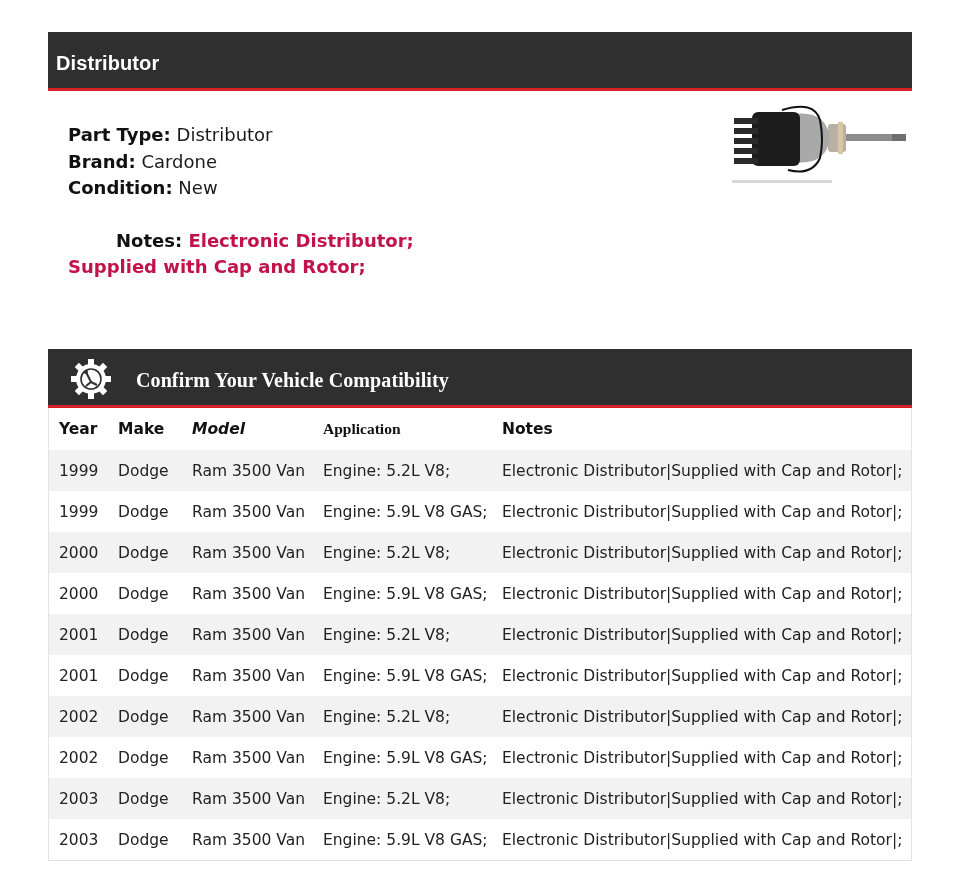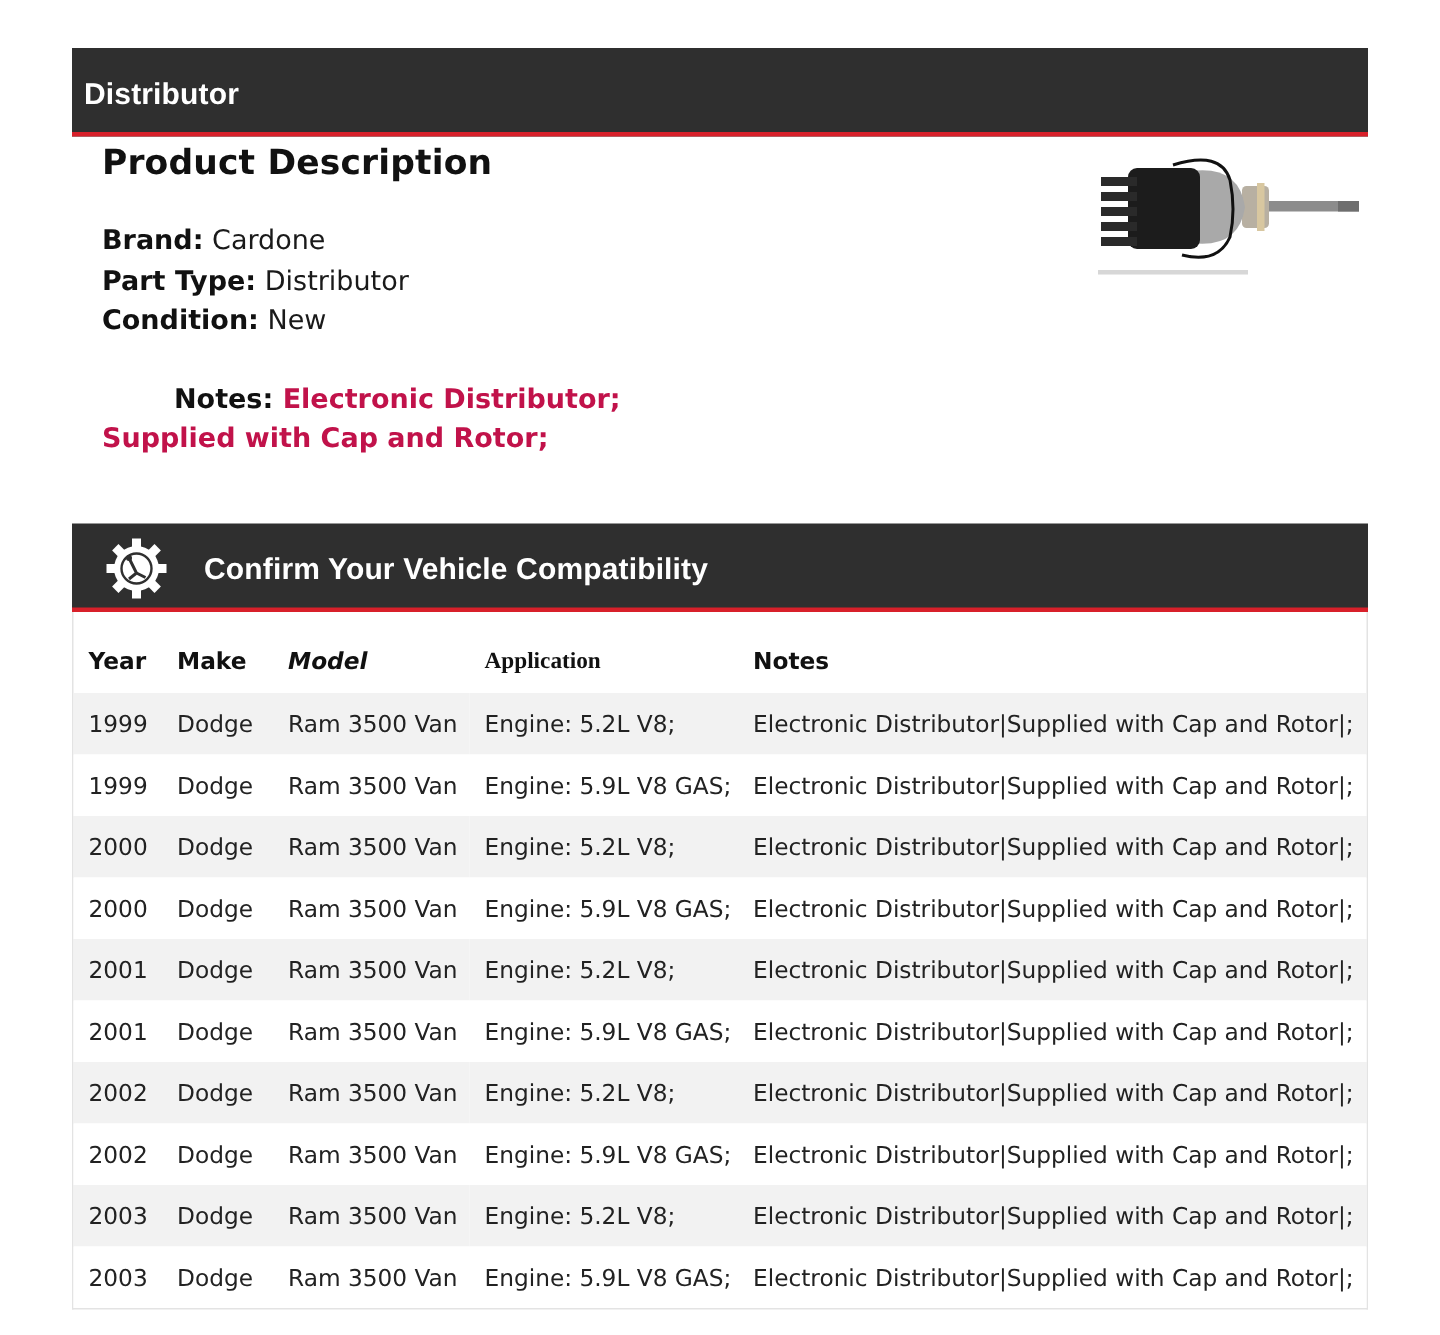--- a/index.html
+++ b/index.html
@@ -24,47 +24,46 @@
   .attr { font-size: 18px; line-height: 26.5px; color: #1a1a1a; }
   .attr b { font-weight: bold; color: #111; }
   .attrs { margin-top: 26px; }
   .notes { margin-top: 26px; font-size: 18px; line-height: 26.5px; width: 380px; font-weight: bold; }
   .notes .notes-label { color: #111; margin-left: 48px; }
   .notes .notes-value { color: #c1124a; }
   .product-img { position: absolute; left: 724px; top: 100px; width: 190px; height: 92px; }
   .img-caption { position: absolute; left: 8px; top: 80px; width: 100px; height: 3px; background: #bdbdbd; opacity: .6; }
   .bar-compat { top: 349px; height: 59px; }
   .bar-compat .gear { position: absolute; left: 22px; top: 9px; width: 42px; height: 42px; }
-  .bar-compat .bar-title { position: absolute; left: 88px; top: 20px; font-size: 20px; letter-spacing: 0.1px; }
+  .bar-compat .bar-title { position: absolute; left: 88px; top: 20px; font-size: 20px; letter-spacing: 0.1px; font-family: Liberation Serif, serif; }
   .table-wrap {
     position: absolute; left: 48px; top: 408px; width: 864px;
     border: 1px solid #e3e3e3; border-top: none; box-sizing: border-box;
   }
   table { border-collapse: collapse; width: 100%; font-size: 15.5px; }
-  th { text-align: left; font-weight: bold; height: 42px; padding: 12px 0 0 10px; color: #111; }
+  th { text-align: left; font-weight: bold; height: 42px; padding: 0 0 0 10px; color: #111; }
   td { height: 41px; padding: 0 0 0 10px; color: #222; white-space: nowrap; }
   tr.row:nth-child(odd) td { background: #f2f2f2; }
   tr.row:nth-child(even) td { background: #ffffff; }
   .c-year { width: 49px; }
   .c-make { width: 64px; margin-top: 27px; }
   .c-model { width: 121px; font-style: italic; }
   .c-app { width: 169px; font-family: Liberation Serif, serif; }
 </style>
 </head>
 <body>
 
 <div class="bar bar-top">
   <span class="bar-title">Distributor</span>
 </div>
 
 <div class="desc">
-  <h2>Product Description</h2>
   <div class="attrs">
+    <div class="attr"><b>Part Type:</b> <span>Distributor</span></div>
     <div class="attr"><b>Brand:</b> <span>Cardone</span></div>
-    <div class="attr"><b>Part Type:</b> <span>Distributor</span></div>
     <div class="attr"><b>Condition:</b> <span>New</span></div>
   </div>
   <div class="notes">
     <span class="notes-label">Notes:</span>
     <span class="notes-value">Electronic Distributor; Supplied with Cap and Rotor;</span>
   </div>
 </div>
 
 <div class="product-img">
   <svg width="190" height="80" viewBox="0 0 190 80">

